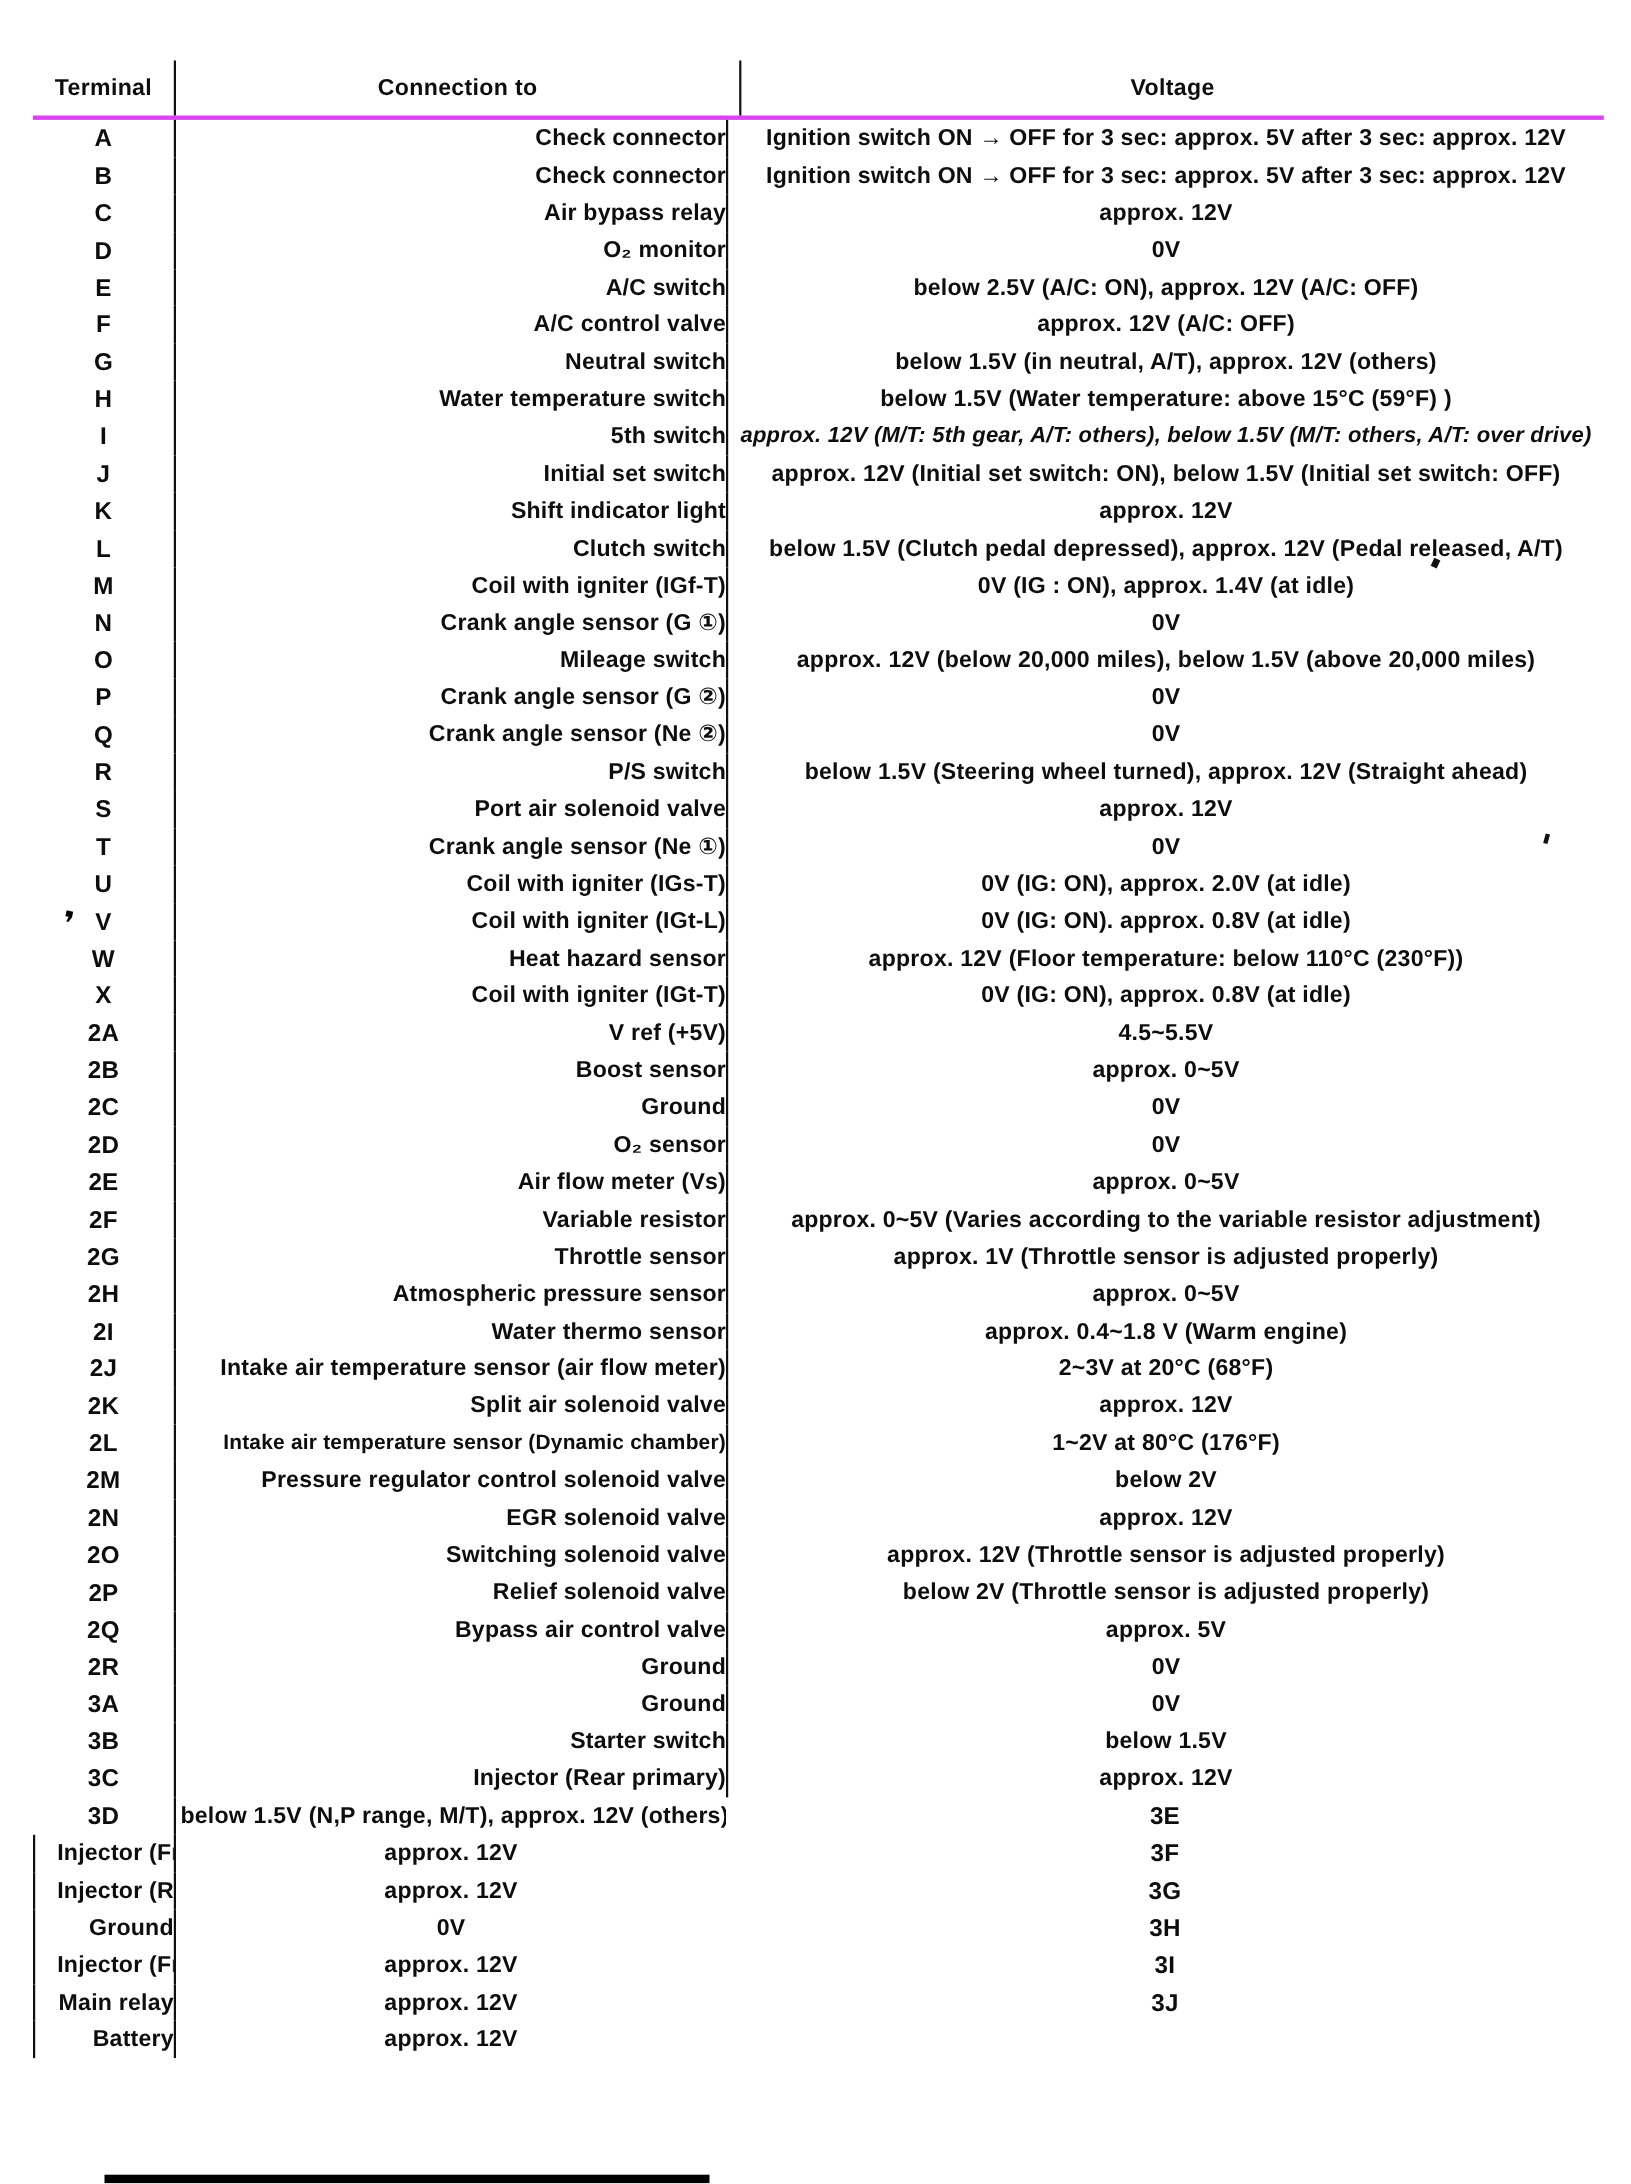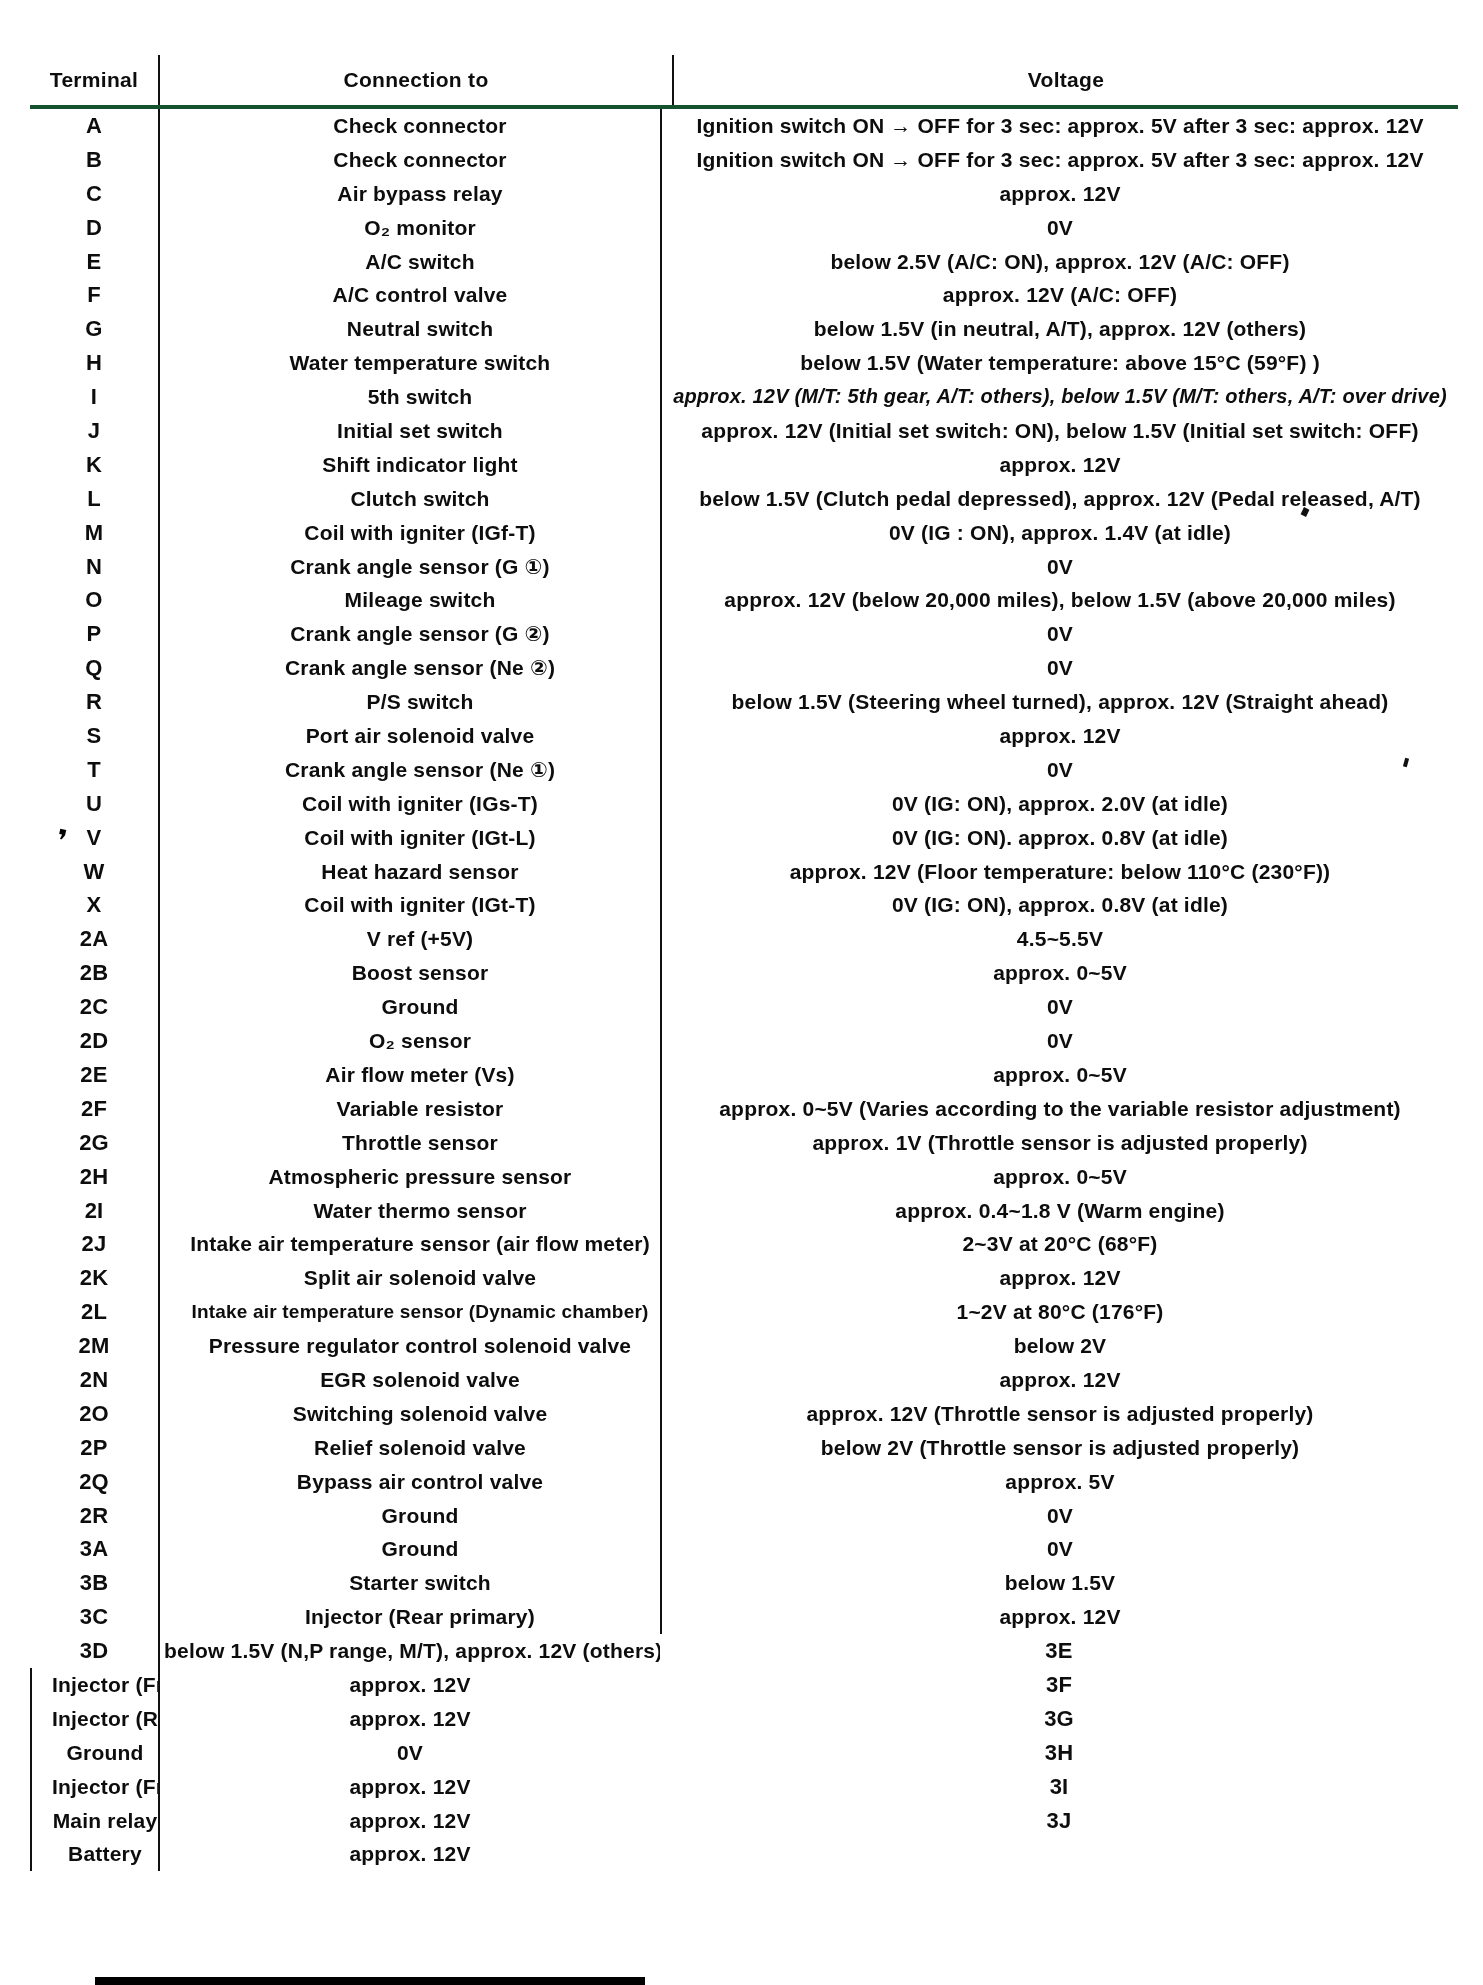--- a/index.html
+++ b/index.html
@@ -22,21 +22,21 @@
     position: absolute;
     left: 30px;
     top: 55px;
     width: 1428px;
   }
   .thead, .tbody {
     display: grid;
     grid-template-columns: 128px 502px 1fr;
   }
   .thead {
-    border-bottom: 4px solid #14532d;
+    border-bottom: 4px solid #d946ef;
   }
   .thead .cell {
     height: 50px;
     line-height: 50px;
     font-size: 21px;
     letter-spacing: 0.3px;
   }
   .tbody {
     grid-auto-rows: 33.9px;
   }
@@ -47,21 +47,21 @@
     overflow: hidden;
     letter-spacing: 0.2px;
   }
   .cell-t {
     text-align: center;
     font-size: 22px;
   }
   .cell-c {
     border-left: 2px solid #101010;
     padding-left: 20px;
-    text-align: center;
+    text-align: right;
   }
   .cell-v {
     border-left: 2px solid #101010;
     text-align: center;
     padding: 0 4px;
   }
   .thead .cell-t { text-align: center; }
   .thead .cell-c { text-align: center; padding-left: 12px; }
   .thead .cell-v { text-align: center; margin-left: 12px; }
 

